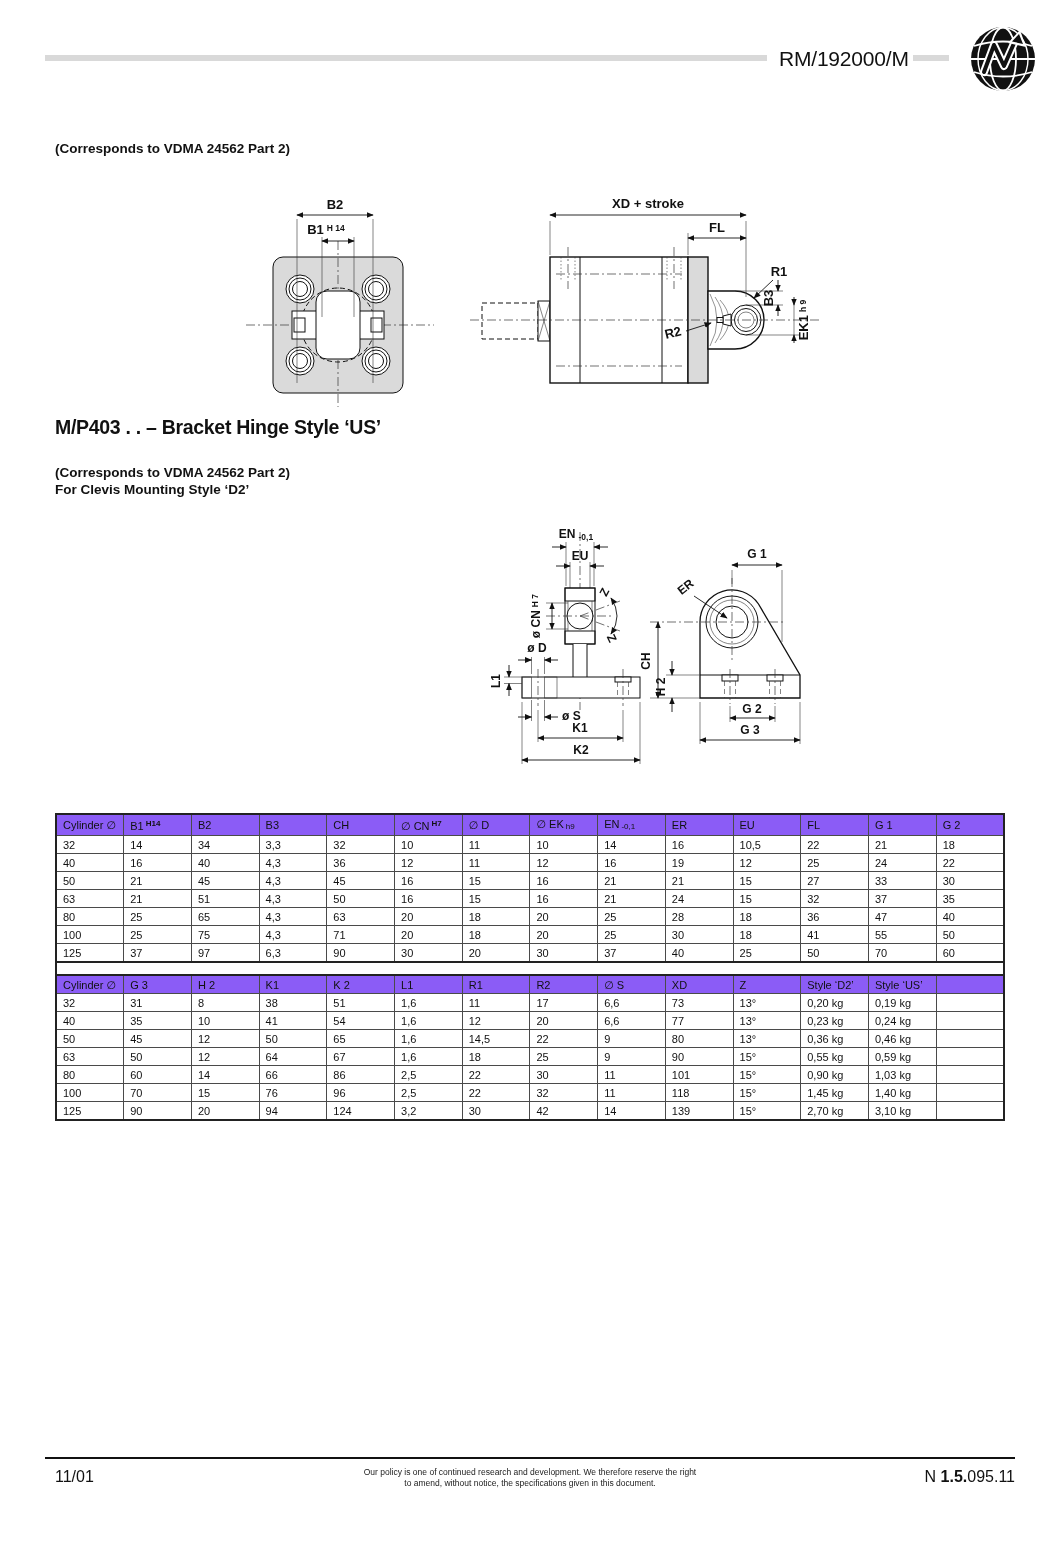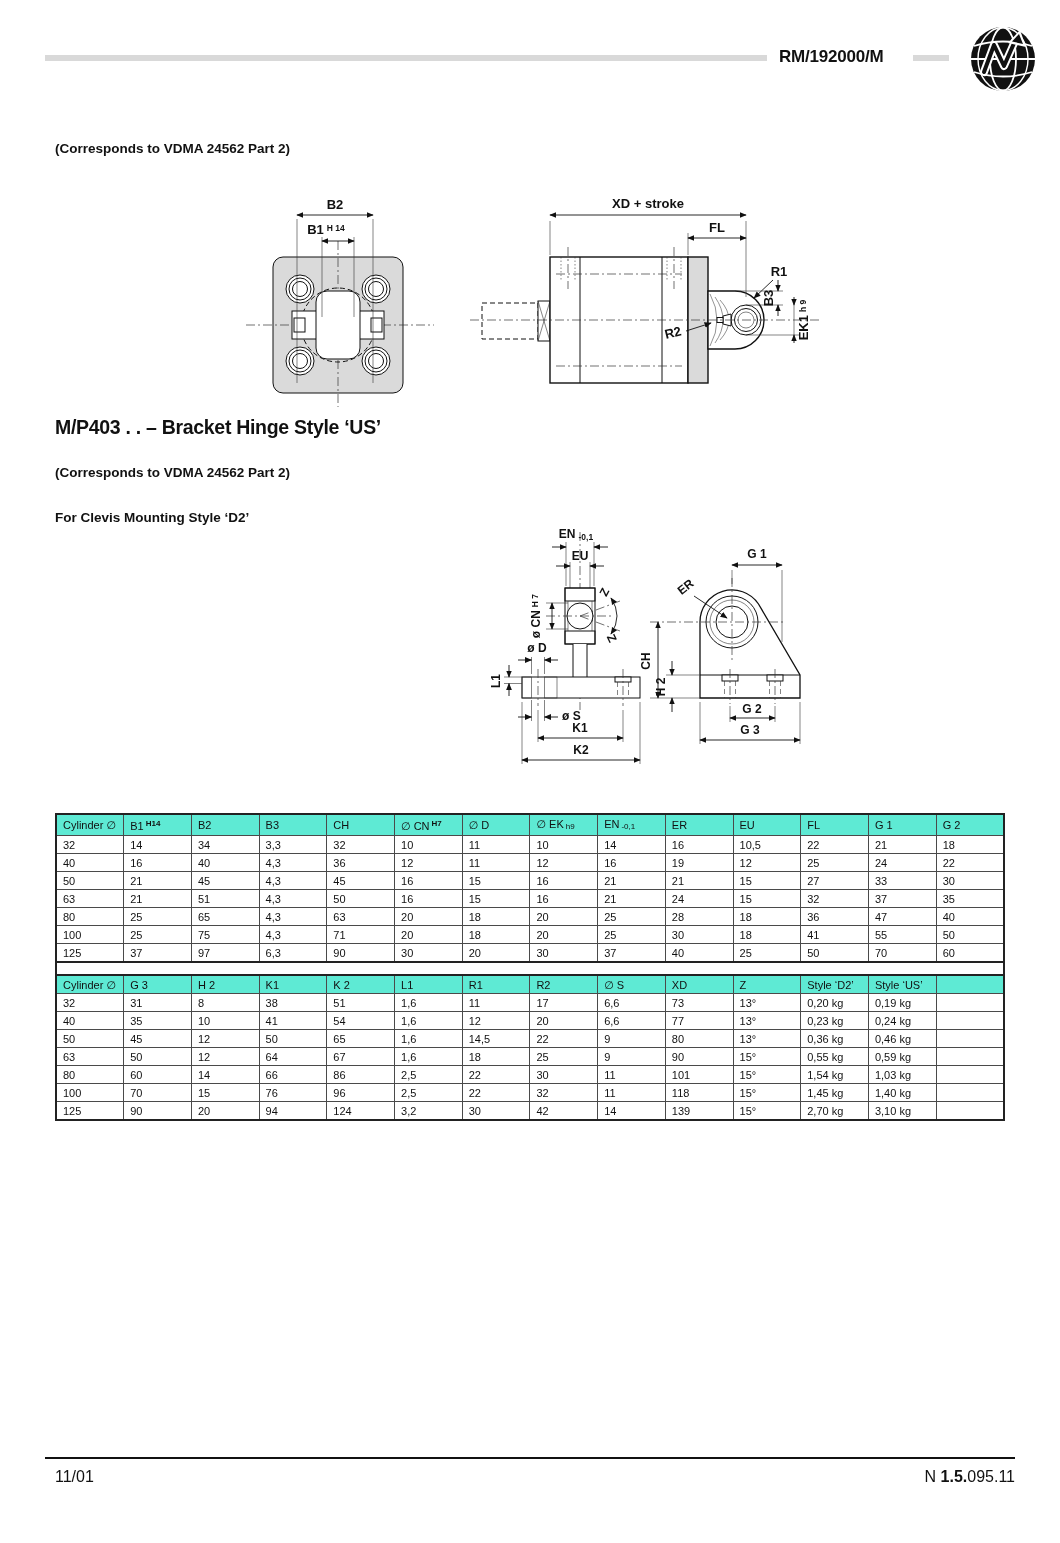--- a/index.html
+++ b/index.html
@@ -2,32 +2,32 @@
 <html><head>
 <meta charset="utf-8">
 <style>
   html,body { margin:0; padding:0; background:#888; }
   .page { position:relative; width:1060px; height:1543px; background:#ffffff;
           margin:0 auto; font-family:"Liberation Sans", sans-serif; color:#111; overflow:hidden; }
   .abs { position:absolute; }
 
   
   .hrule { background:#d9d9d9; height:6px; }
-  .doc-code { font-size:17px; font-weight:bold; letter-spacing:-0.2px; }
+  .doc-code { font-size:21px; font-weight:normal; letter-spacing:-0.2px; }
 
   
   .title { font-size:19.5px; font-weight:bold; letter-spacing:-0.3px; }
   .subtitle { font-size:13.5px; font-weight:bold; }
 
   
   .spec { border-collapse:collapse; table-layout:fixed; width:950px; font-size:11px;
           border:2px solid #222; }
   .spec th, .spec td { border:1px solid #4a4a4a; padding:2.5px 2px 2.5px 6px; text-align:left;
           font-weight:normal; white-space:nowrap; overflow:hidden; line-height:12px; }
-  .spec th { background:#5eead4; }
+  .spec th { background:#8b5cf6; }
   .sup { font-size:8px; vertical-align:4px; margin-left:2px;font-weight:bold; }
   .sub { font-size:8px; vertical-align:-1px; margin-left:2px; }
   .table-gap { width:950px; height:11px; box-sizing:border-box;
                border-left:2px solid #222; border-right:2px solid #222; background:#fff; }
 
   
   .frule { background:#111; height:2px; }
   .footer-big { font-size:16px; }
   .footer-small { font-size:8.5px; line-height:11px; text-align:center; color:#222; }
 
@@ -161,21 +161,21 @@
       <path class="thin" d="M516,150 H570"></path>
       <path class="dim" d="M564,112 V120" marker-end="url(#ar1)"></path>
       <path class="dim" d="M564,158 V150" marker-end="url(#ar1)"></path>
       <path class="thin" d="M564,120 V150"></path>
       <text class="dlab" x="578" y="135" text-anchor="middle" transform="rotate(-90 578,135)"><tspan>EK1</tspan><tspan class="dtol" dx="3" dy="-2">h 9</tspan></text>
     </g>
   </svg>
 
   <div class="abs title" style="left:55px; top:416px;">M/P403 . . – Bracket Hinge Style ‘US’</div>
   <div class="abs subtitle" style="left:55px; top:465px;">(Corresponds to VDMA 24562 Part 2)</div>
-  <div class="abs subtitle" style="left:55px; top:510px;">For Clevis Mounting Style ‘D2’</div>
+  <div class="abs subtitle" style="left:55px; top:482px;">For Clevis Mounting Style ‘D2’</div>
 
   <svg class="abs" style="left:480px; top:520px;" width="360" height="260" viewBox="0 0 360 260">
     <defs>
       <marker id="ar2" viewBox="0 0 10 10" refX="9" refY="5" markerWidth="8" markerHeight="8" orient="auto-start-reverse">
         <path d="M0,1 L10,5 L0,9 z" fill="#111"></path>
       </marker>
       <pattern id="hatch2" width="5" height="5" patternTransform="rotate(45)" patternUnits="userSpaceOnUse">
         <line x1="0" y1="0" x2="0" y2="5" stroke="#333" stroke-width="0.9"></line>
       </pattern>
     </defs>
@@ -510,21 +510,21 @@
               <td>60</td>
               <td>14</td>
               <td>66</td>
               <td>86</td>
               <td>2,5</td>
               <td>22</td>
               <td>30</td>
               <td>11</td>
               <td>101</td>
               <td>15°</td>
-              <td>1,54 kg</td>
+              <td>0,90 kg</td>
               <td>1,03 kg</td>
               <td></td>
             </tr>
             <tr>
               <td>100</td>
               <td>70</td>
               <td>15</td>
               <td>76</td>
               <td>96</td>
               <td>2,5</td>
@@ -553,17 +553,21 @@
               <td>3,10 kg</td>
               <td></td>
             </tr>
           </tbody>
         </table>
       </div>
   </div>
 
   <div class="abs frule" style="left:45px; top:1457px; width:970px;"></div>
   <div class="abs footer-big" style="left:55px; top:1468px;text-align:center;">11/01</div>
+  <div class="abs footer-small" style="left:280px; top:1467px; width:500px;">
+    <div>Our policy is one of continued research and development. We therefore reserve the right</div>
+    <div>to amend, without notice, the specifications given in this document.</div>
+  </div>
   <div class="abs footer-big" style="left:885px; top:1468px; width:130px; text-align:right;">
     <span>N </span><span style="font-weight:bold">1.5.</span><span>095.11</span>
   </div>
 
 </div>
 
 </body></html>

